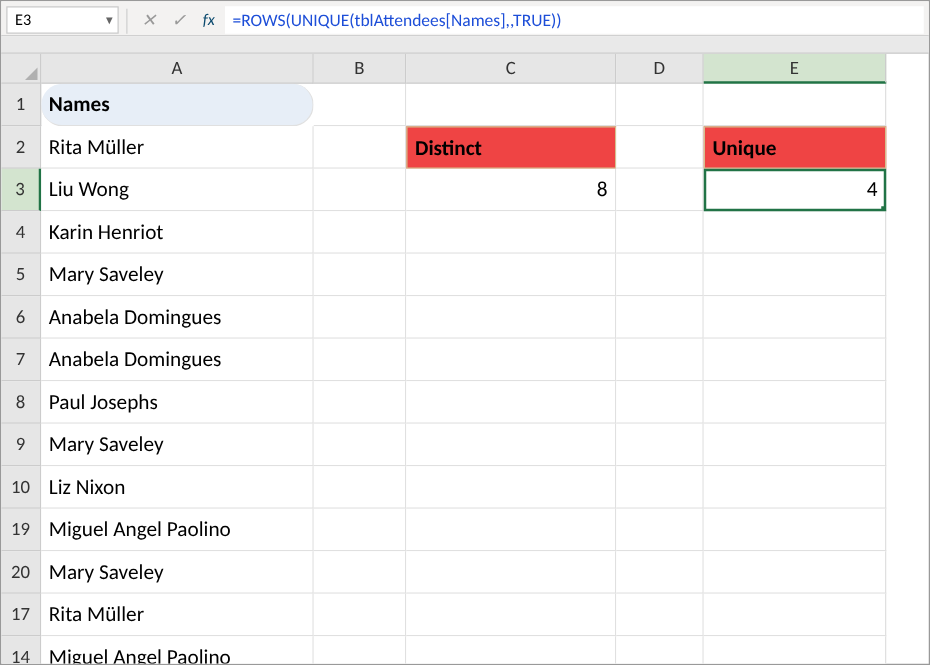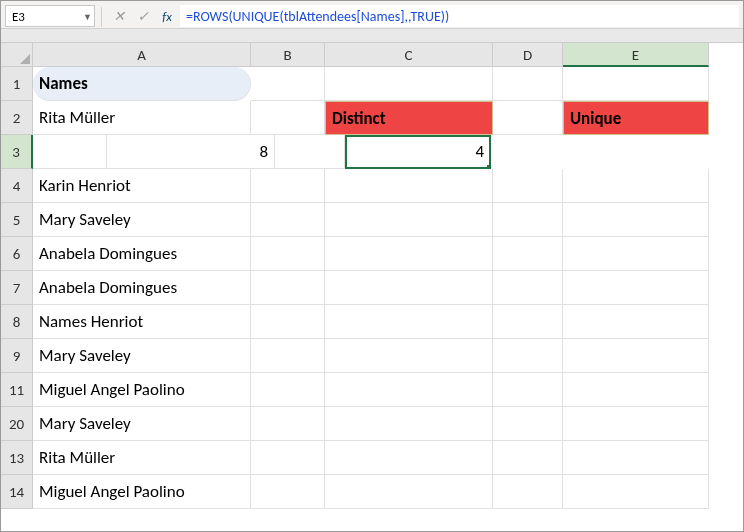--- a/index.html
+++ b/index.html
@@ -235,20 +235,21 @@
         <div class="row-h">2</div>
         <div class="cell cA">Rita Müller</div>
         <div class="cell cB"></div>
         <div class="cell cC yellow-fill">Distinct</div>
         <div class="cell cD"></div>
         <div class="cell cE yellow-fill">Unique</div>
       </div>
 
       <div class="row">
         <div class="row-h selected">3</div>
+        <div class="cell cA">Liu Wong</div>
         <div class="cell cB"></div>
         <div class="cell cC num">8</div>
         <div class="cell cD"></div>
         <div class="cell cE num active">4</div>
       </div>
 
       <div class="row">
         <div class="row-h">4</div>
         <div class="cell cA">Karin Henriot</div>
         <div class="cell cB"></div>
@@ -279,57 +280,65 @@
         <div class="row-h">7</div>
         <div class="cell cA">Anabela Domingues</div>
         <div class="cell cB"></div>
         <div class="cell cC"></div>
         <div class="cell cD"></div>
         <div class="cell cE"></div>
       </div>
 
       <div class="row">
         <div class="row-h">8</div>
-        <div class="cell cA">Names Henriot</div>
+        <div class="cell cA">Paul Josephs</div>
         <div class="cell cB"></div>
         <div class="cell cC"></div>
         <div class="cell cD"></div>
         <div class="cell cE"></div>
       </div>
 
       <div class="row">
         <div class="row-h">9</div>
         <div class="cell cA">Mary Saveley</div>
         <div class="cell cB"></div>
         <div class="cell cC"></div>
         <div class="cell cD"></div>
         <div class="cell cE"></div>
       </div>
 
-
-      <div class="row">
-        <div class="row-h">11</div>
+      <div class="row">
+        <div class="row-h">10</div>
+        <div class="cell cA">Liz Nixon</div>
+        <div class="cell cB"></div>
+        <div class="cell cC"></div>
+        <div class="cell cD"></div>
+        <div class="cell cE"></div>
+      </div>
+
+      <div class="row">
+        <div class="row-h">19</div>
         <div class="cell cA">Miguel Angel Paolino</div>
         <div class="cell cB"></div>
         <div class="cell cC"></div>
         <div class="cell cD"></div>
         <div class="cell cE"></div>
       </div>
 
       <div class="row">
         <div class="row-h">20</div>
         <div class="cell cA">Mary Saveley</div>
         <div class="cell cB"></div>
         <div class="cell cC"></div>
         <div class="cell cD"></div>
         <div class="cell cE"></div>
       </div>
 
       <div class="row">
-        <div class="row-h">13</div>
+        <div class="row-h">17</div>
         <div class="cell cA">Rita Müller</div>
         <div class="cell cB"></div>
         <div class="cell cC"></div>
         <div class="cell cD"></div>
         <div class="cell cE"></div>
       </div>
 
       <div class="row">
         <div class="row-h">14</div>
         <div class="cell cA">Miguel Angel Paolino</div>

